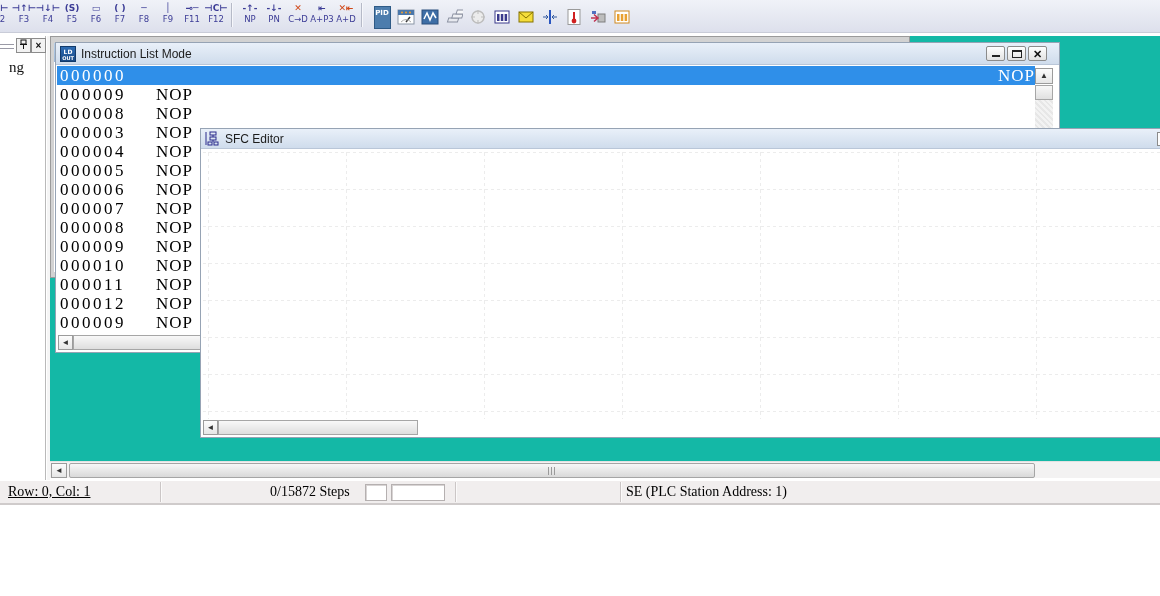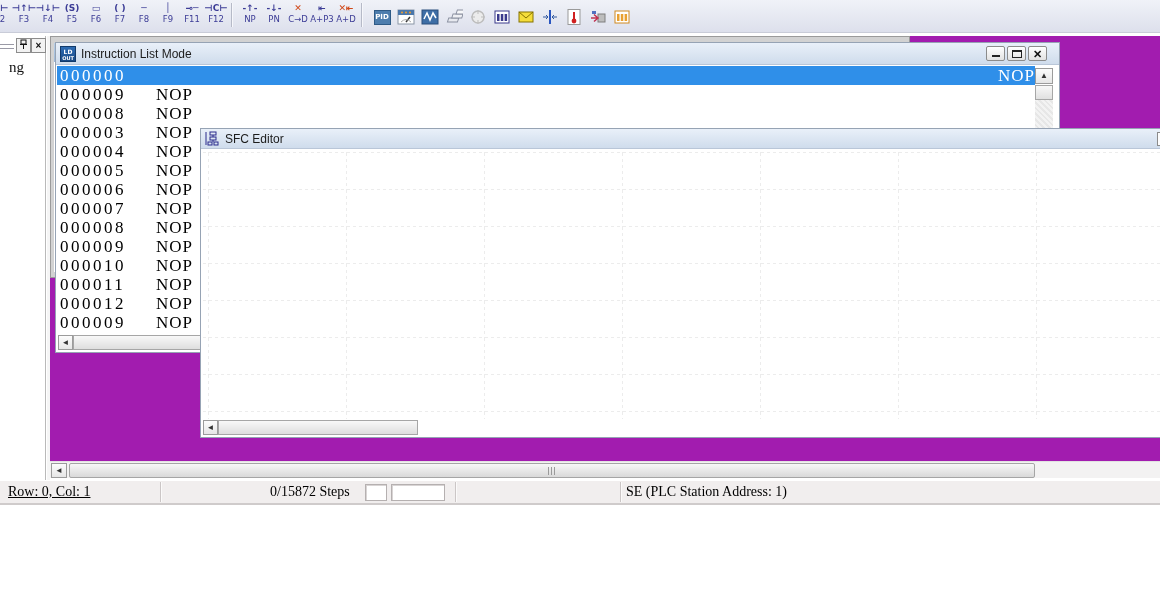--- a/index.html
+++ b/index.html
@@ -19,21 +19,21 @@
   .tbtn .tglyph { display:block; height:11px; line-height:11px; font-size:9px;
     font-family:"DejaVu Sans", sans-serif; font-weight:bold; white-space:nowrap; }
   .tbtn .tglyph.redx { color:#d04818; }
   .tbtn .tlbl { display:block; height:10px; line-height:10px; font-size:8.5px;
     font-family:"DejaVu Sans", sans-serif; }
   .tb-sep { width:2px; height:24px; margin:3px 3px 0 3px;
     border-left:1px solid #b6bac8; border-right:1px solid #f6f7fb; }
   .picon { width:24px; height:24px; margin-top:0px; display:flex; align-items:center;
     justify-content:center; cursor:default; }
   .picon svg { display:block; }
-  .pid-box { width:17px; height:15px; background:#4d7dad; border:1px solid #2e5a86;
+  .pid-box { width:17px; height:23px; background:#4d7dad; border:1px solid #2e5a86;
     color:#fff; font-size:7px; font-weight:bold; text-align:center; line-height:13px;
     letter-spacing:0; font-family:"DejaVu Sans", sans-serif; }
 
   
   .left-panel { position:absolute; left:0; top:36px; width:46px; height:444px;
     background:#ffffff; border-right:1px solid #b9b9b9; }
   .lp-header { position:relative; height:17px; margin-top:2px; }
   .lp-grip { position:absolute; left:0; top:6px; width:14px; height:5px;
     border-top:1px solid #9a9aa6; border-bottom:1px solid #9a9aa6; }
   .lp-btn { position:absolute; top:0; width:15px; height:15px; background:#f2f2f2;
@@ -41,21 +41,21 @@
     color:#111; }
   .lp-pin { left:16px; }
   .lp-close { left:31px; font-weight:bold; }
   .lp-text { margin:4px 0 0 9px; font-family:"Liberation Serif", serif; font-size:15px;
     color:#111; }
   .splitter { position:absolute; left:47px; top:36px; width:3px; height:444px;
     background:#f5f5f5; }
 
   
   .mdi { position:absolute; left:50px; top:36px; width:1110px; height:442px;
-    background:#a21caf; overflow:hidden; }
+    background:#14b8a6; overflow:hidden; }
 
   .win { position:absolute; background:#ffffff; border:1px solid #96a3b4; }
   .titlebar { display:flex; align-items:center; height:22px; padding-left:4px;
     font-size:12px; color:#1c1c1c; }
   .titlebar.inactive { background:linear-gradient(#e9f0f9,#cfdcec); border-bottom:1px solid #b9c6d8; }
   .titlebar.active { background:linear-gradient(#bad0e9,#9db9d9); color:#10263d; }
   .titlebar .ttext { margin-left:5px; white-space:nowrap; }
 
   
   .il-win { left:5px; top:6px; width:1005px; height:311px; z-index:1; }

